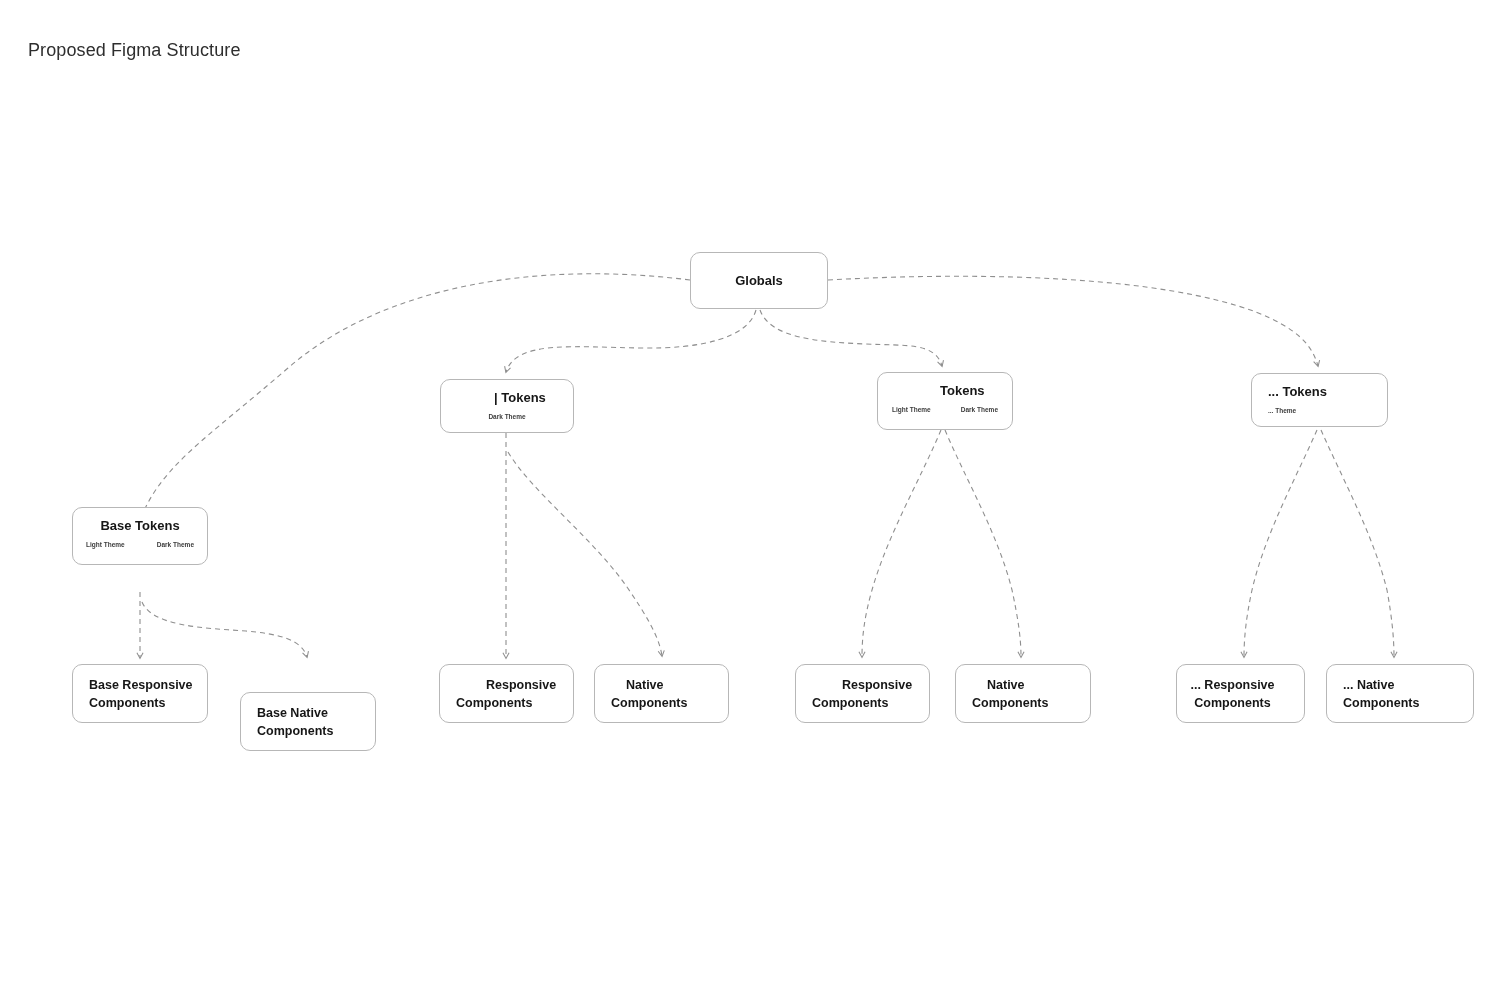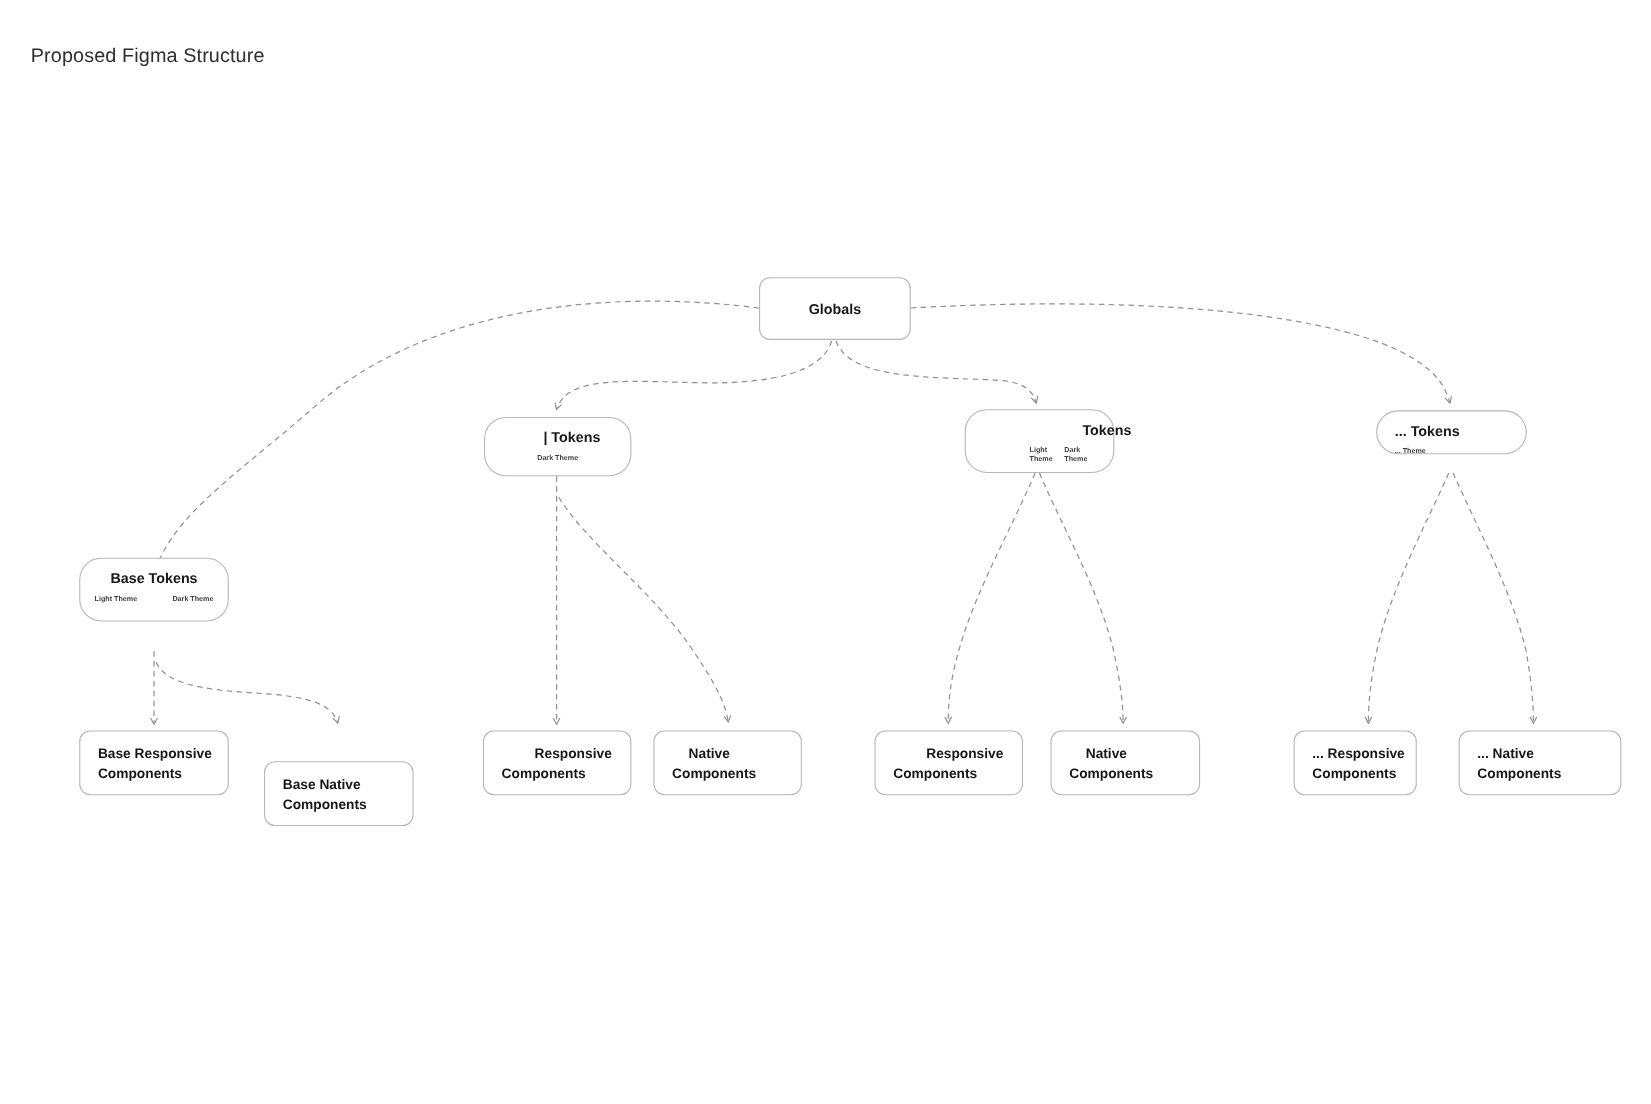--- a/index.html
+++ b/index.html
@@ -23,21 +23,21 @@
     font-weight:700;font-size:13px;color:#161616;line-height:16px;
   }
   .node.center .node-title{text-align:center;}
   .themes-row{
     display:flex;justify-content:space-between;
     padding:0 14px;margin-top:7px;
   }
   .theme-label{
     font-size:6.5px;font-weight:700;color:#3c3c3c;line-height:8px;
   }
-  .tokens-pad{padding-top:10px;border-radius:20px;}
+  .tokens-pad{padding-top:10px;}
   .leaf{
     display:flex;flex-direction:column;justify-content:center;
     padding:0 32px 0 16px;
   }
   .leaf .line{
     font-weight:700;font-size:12.5px;line-height:18px;color:#161616;
     white-space:nowrap;
   }
   .indent-30{margin-left:30px;}
   .indent-36{margin-left:15px;}
@@ -74,29 +74,29 @@
   <div class="node-title">Globals</div>
 </div>
 
 <div class="node tokens-pad" style="left:440px;top:379px;width:134px;height:54px;">
   <div class="node-title" style="padding-left:53px;">| Tokens</div>
   <div class="themes-row" style="justify-content:center;">
     <span class="theme-label">Dark Theme</span>
   </div>
 </div>
 
-<div class="node tokens-pad" style="left:877px;top:372px;width:136px;height:58px;padding-left:44px;">
+<div class="node tokens-pad" style="left:877px;top:372px;width:136px;height:58px;">
   <div class="node-title" style="padding-left:62px;">Tokens</div>
   <div class="themes-row">
     <span class="theme-label">Light Theme</span>
     <span class="theme-label">Dark Theme</span>
   </div>
 </div>
 
-<div class="node tokens-pad" style="left:1251px;top:373px;width:137px;height:40px;">
+<div class="node tokens-pad" style="left:1251px;top:373px;width:137px;height:54px;">
   <div class="node-title" style="padding-left:16px;">... Tokens</div>
   <div class="themes-row" style="justify-content:flex-start;padding-left:16px;">
     <span class="theme-label">... Theme</span>
   </div>
 </div>
 
 <div class="node center tokens-pad" style="left:72px;top:507px;width:136px;height:58px;">
   <div class="node-title">Base Tokens</div>
   <div class="themes-row" style="padding:0 13px;">
     <span class="theme-label">Light Theme</span>
@@ -127,21 +127,21 @@
 <div class="node leaf" style="left:795px;top:664px;width:135px;height:59px;">
   <div class="line indent-30">Responsive</div>
   <div class="line">Components</div>
 </div>
 
 <div class="node leaf" style="left:955px;top:664px;width:136px;height:59px;">
   <div class="line indent-36">Native</div>
   <div class="line">Components</div>
 </div>
 
-<div class="node leaf" style="left:1176px;top:664px;width:112px;height:59px;">
+<div class="node leaf" style="left:1176px;top:664px;width:129px;height:59px;align-items:center;">
   <div class="line">... Responsive</div>
   <div class="line">Components</div>
 </div>
 
 <div class="node leaf" style="left:1326px;top:664px;width:148px;height:59px;">
   <div class="line">... Native</div>
   <div class="line">Components</div>
 </div>
 
 </body></html>

